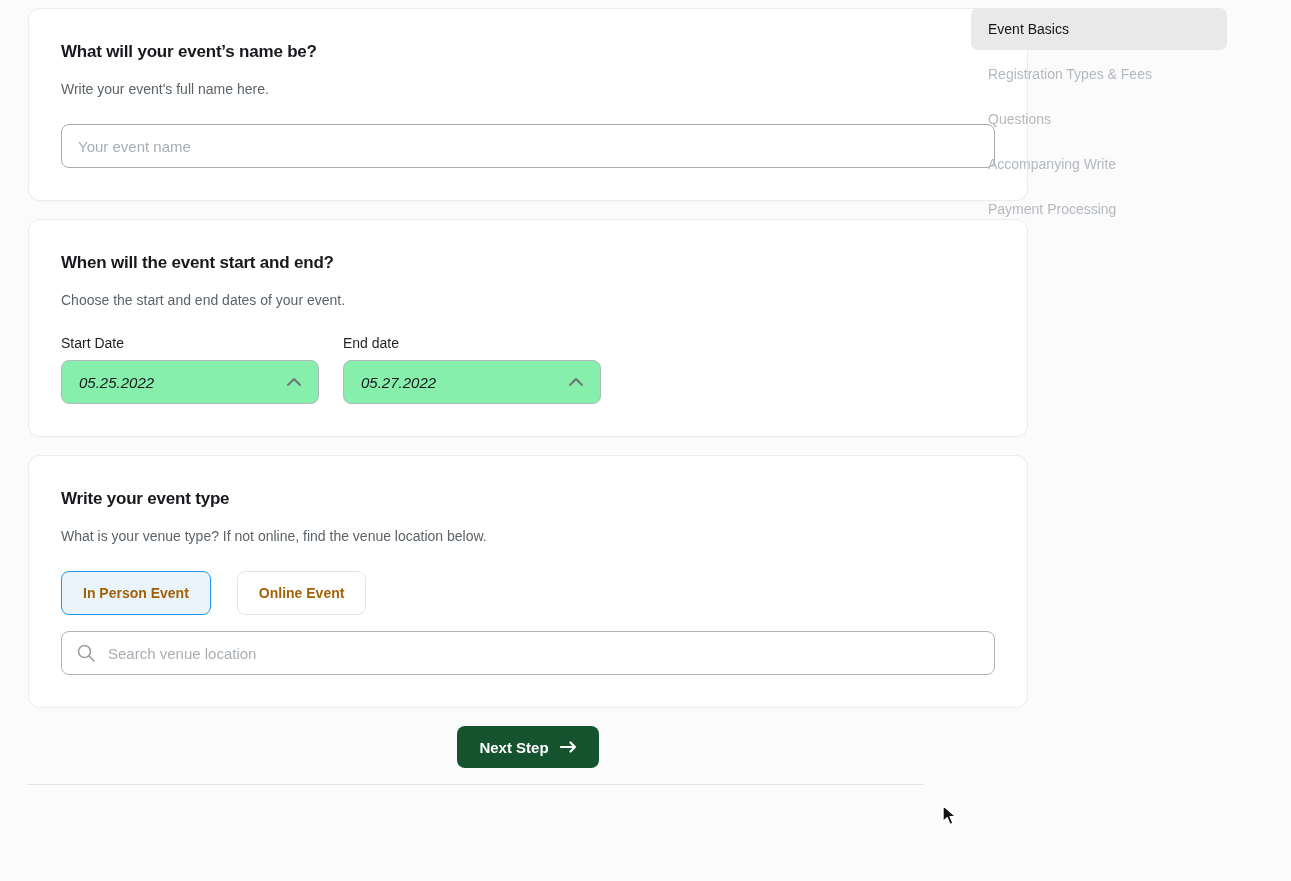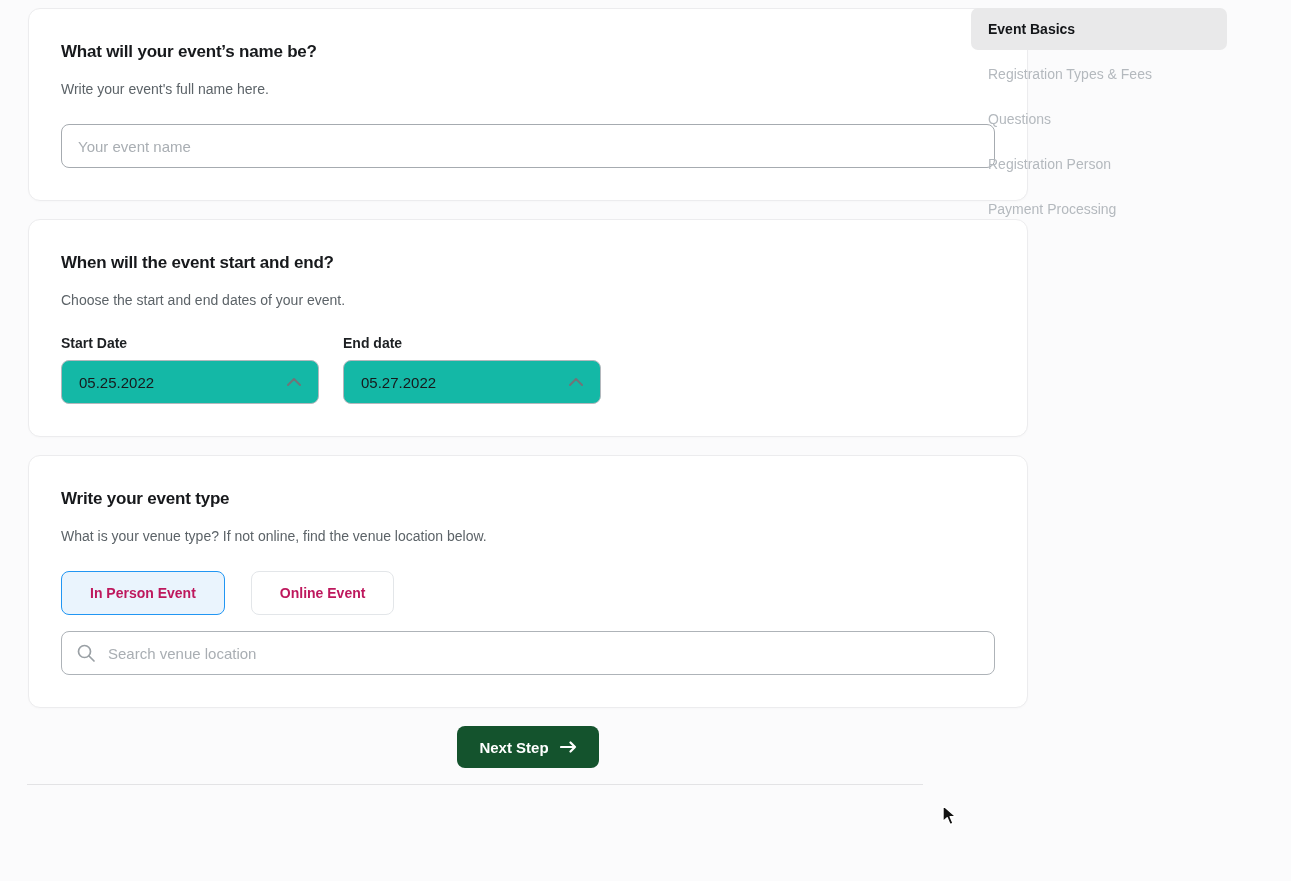--- a/index.html
+++ b/index.html
@@ -48,46 +48,47 @@
     background: #fff;
     outline: none;
   }
   .text-input::placeholder { color: #a9aeb3; }
 
   
   .dates-row { display: flex; gap: 24px; }
   .date-field { width: 258px; }
   .field-label {
     font-size: 14px;
-    font-weight: 700;
+    font-weight: 400;
     color: #1d2023;
     margin-bottom: 9px;
   }
   .date-select {
     height: 44px;
     border: 1px solid #b3b8bd;
     border-radius: 8px;
-    background: #14b8a6;
+    background: #86efac;
     display: flex; align-items: center; justify-content: space-between;
     padding: 0 17px;
     font-size: 15px;
     color: #17191c;
     cursor: pointer;
+    font-style: italic;
   }
   .chevron { display: inline-flex; }
 
   
   .type-row { display: flex; gap: 26px; margin-bottom: 16px; }
   .type-btn {
     height: 44px;
-    padding: 0 28px;
+    padding: 0 21px;
     border-radius: 8px;
     border: 1px solid #e3e6e9;
     background: #fff;
-    color: #be185d;
+    color: #a16207;
     font-size: 14px;
     font-weight: 600;
     font-family: "Liberation Sans", sans-serif;
     cursor: pointer;
   }
   .type-btn.selected { border-color: #2196f3; background: #eaf4fd; }
 
   .search-wrap { position: relative; }
   .search-wrap .search-icon {
     position: absolute; left: 15px; top: 12px;
@@ -125,21 +126,21 @@
     padding: 0 17px;
     margin-bottom: 3px;
     border-radius: 7px;
     font-size: 14px;
     color: #b4b9be;
     cursor: pointer;
   }
   .side-item.active {
     background: #e9e9ea;
     color: #131518;
-    font-weight: 700;
+    font-weight: 400;
   }
 
   
   .cursor { position: absolute; left: 941px; top: 804px; pointer-events: none; }
 </style>
 </head>
 <body>
 
 <div class="main">
 
@@ -207,21 +208,21 @@
     </button>
   </div>
 
   <div class="divider"></div>
 </div>
 
 <nav class="sidebar">
   <div class="side-item active">Event Basics</div>
   <div class="side-item">Registration Types &amp; Fees</div>
   <div class="side-item">Questions</div>
-  <div class="side-item">Registration Person</div>
+  <div class="side-item">Accompanying Write</div>
   <div class="side-item">Payment Processing</div>
 </nav>
 
 <div class="cursor">
   <svg width="18" height="23" viewBox="0 0 18 23">
     <path d="M2 1.5 L2 17.5 L6.2 13.8 L9 20.6 L12 19.3 L9.2 12.7 L14.9 12.7 Z" fill="#121212" stroke="#ffffff" stroke-width="1.4" stroke-linejoin="round"></path>
   </svg>
 </div>
 
 </body></html>

